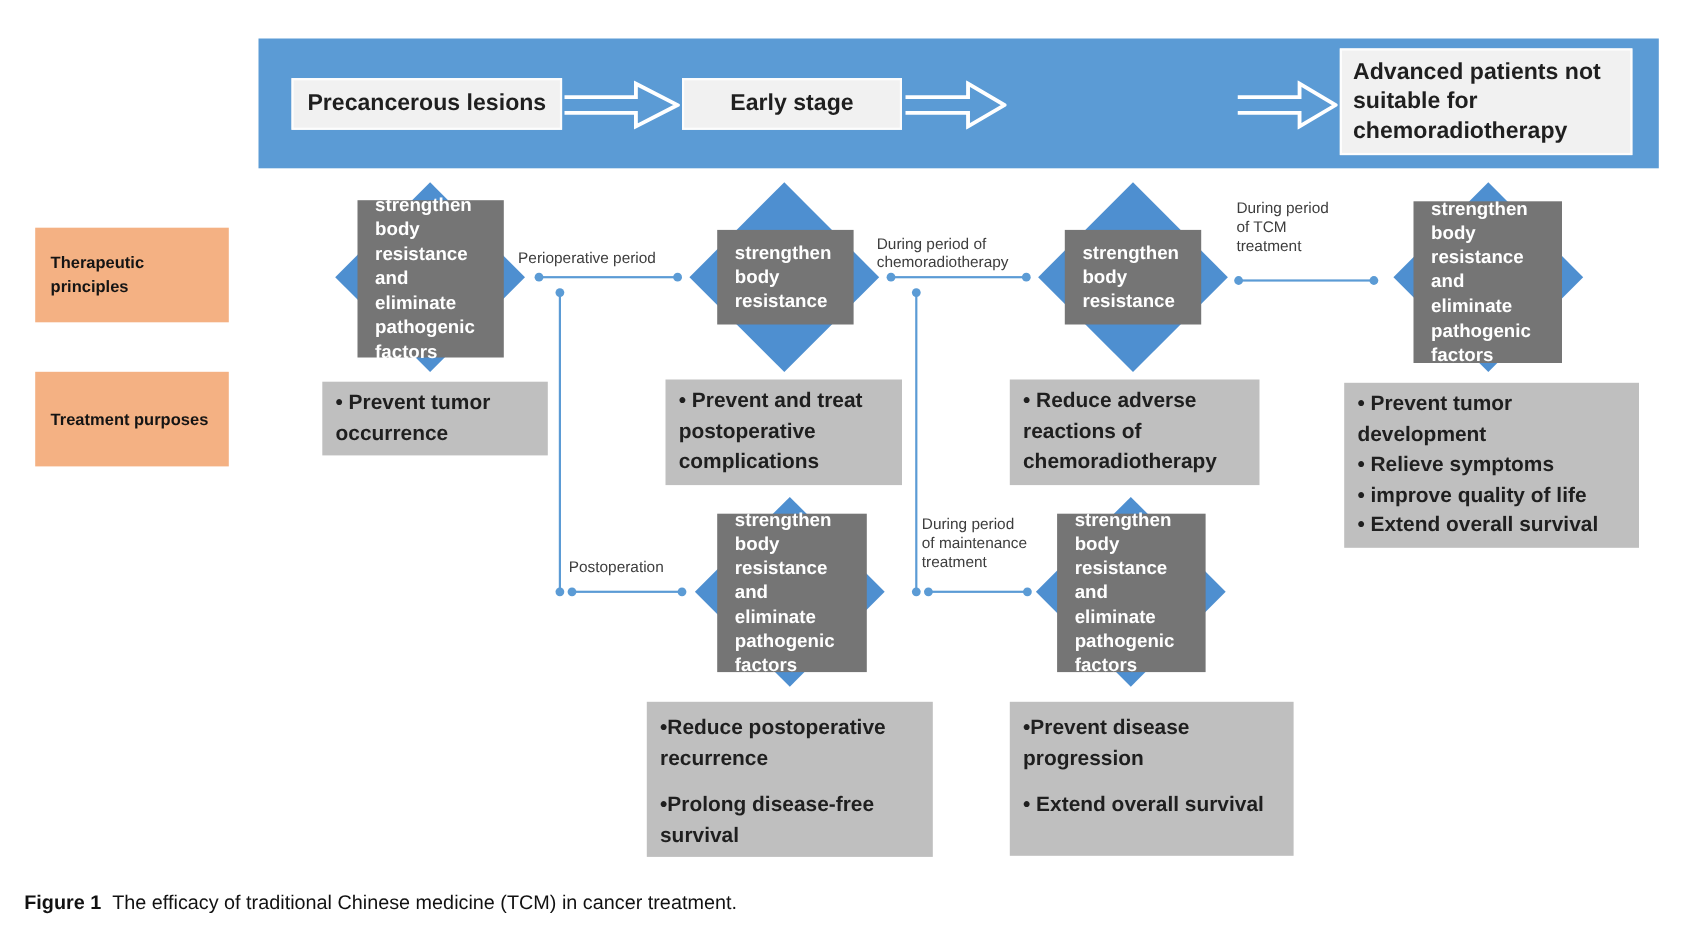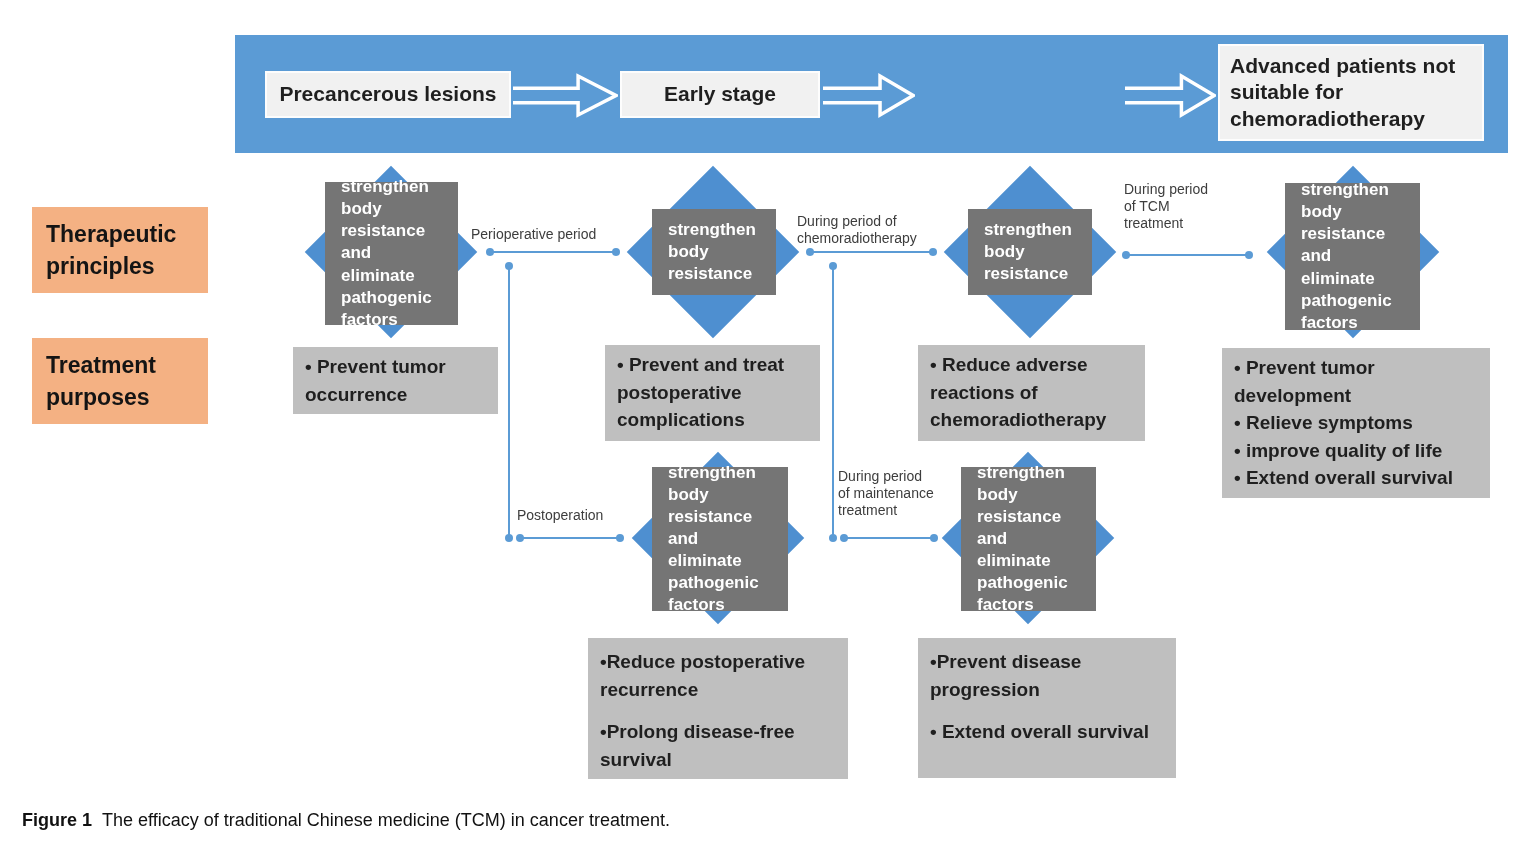--- a/index.html
+++ b/index.html
@@ -17,21 +17,21 @@
     font-weight:bold; font-size:21px; line-height:1.25;
     display:flex; align-items:center; justify-content:center; text-align:center;
     padding:4px 10px;
   }
   .stage-box.left-align { justify-content:flex-start; text-align:left; }
   .flow-arrow { display:block; }
 
   
   .side-label {
     background:var(--orange,#F4B183); color:#141414; font-weight:bold;
-    font-size:23px; line-height:1.4; padding:8px 14px;
+    font-size:15px; line-height:1.4; padding:8px 14px;
     display:flex; align-items:center;
   }
 
   
   .diamond {
     width:122px; height:122px; transform:rotate(45deg);
     background:var(--diamond-blue,#4E8FD0);
   }
 
   

